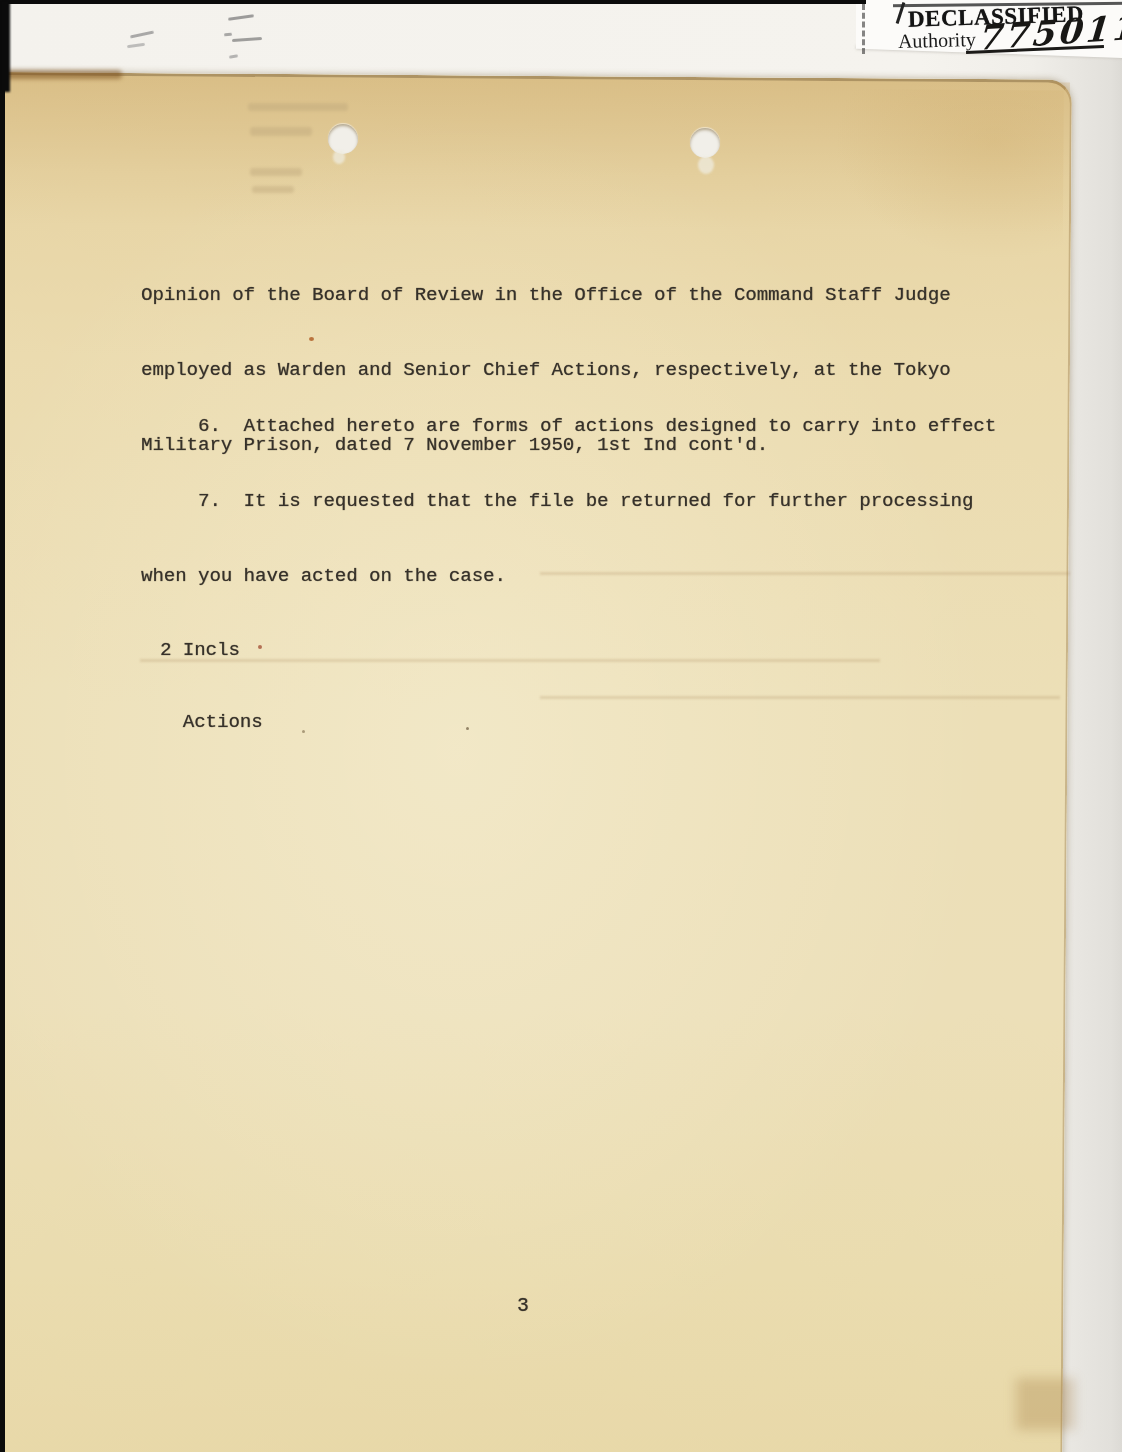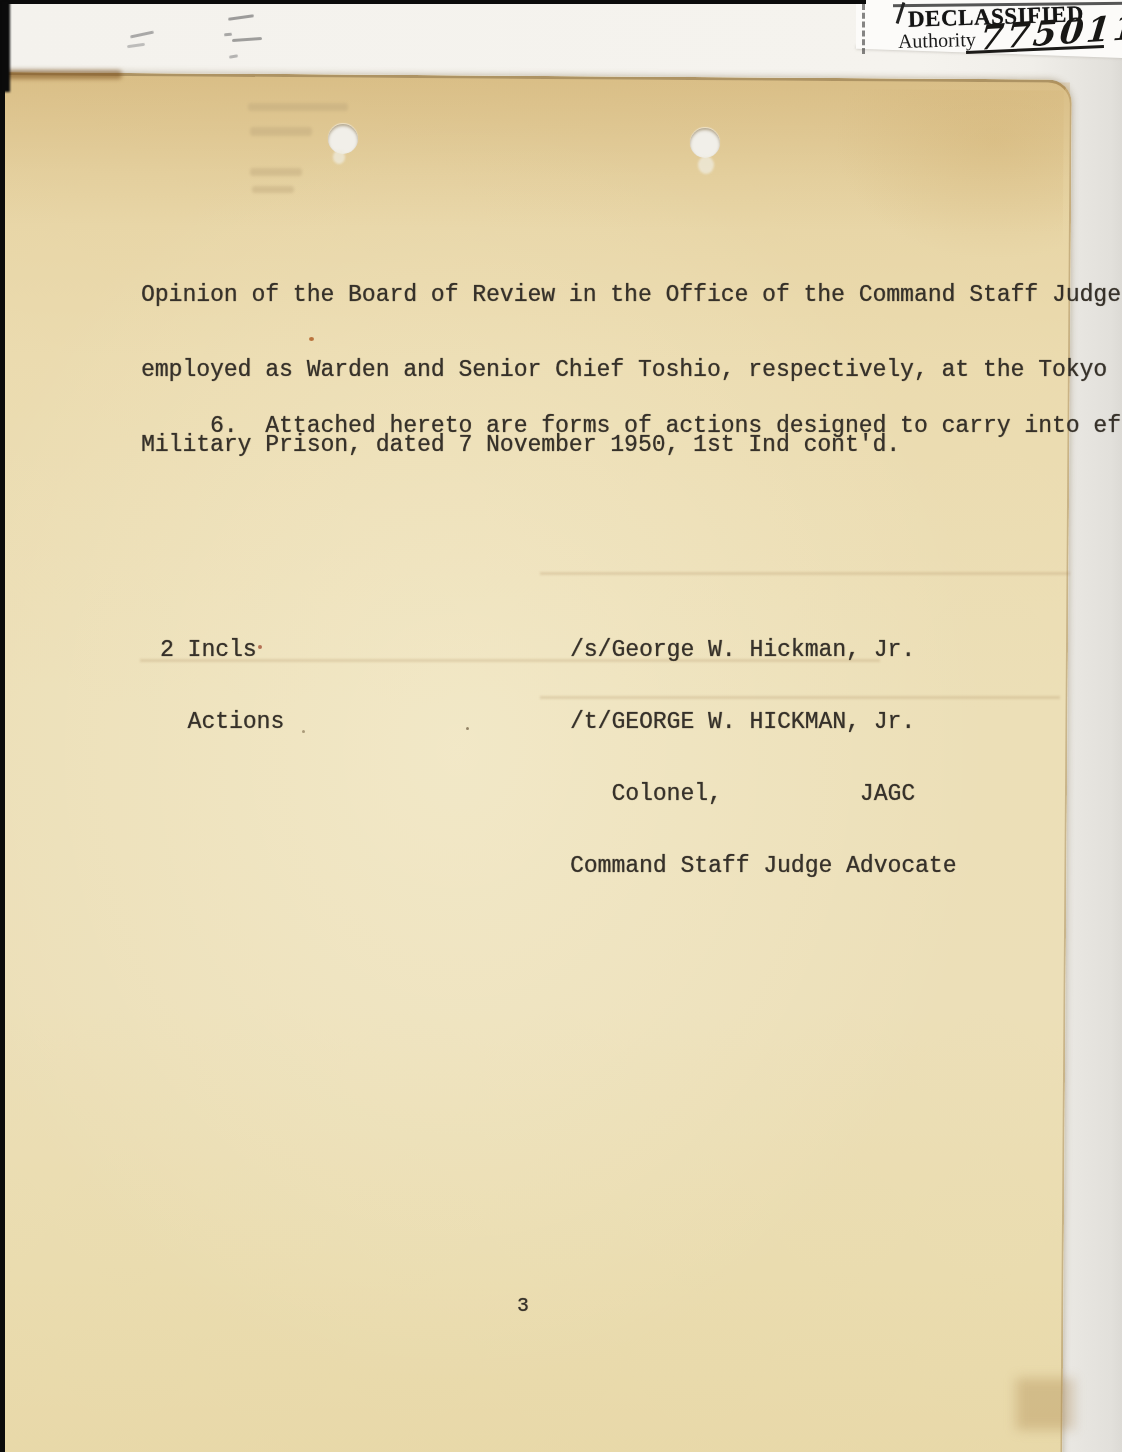--- a/index.html
+++ b/index.html
@@ -47,21 +47,21 @@
   .streak { position:absolute; height:3px; background:rgba(170,140,90,0.24); filter:blur(1px); z-index:3; }
   
   .speck { position:absolute; border-radius:50%; z-index:3; }
   
   .pencil { position:absolute; height:3px; filter:blur(0.4px); border-radius:2px; z-index:9; }
 
   
   .typewriter {
     position:absolute; z-index:4;
     font-family:"Liberation Mono","DejaVu Sans Mono",monospace;
-    font-size:23px; line-height:25px; color:#36312a; white-space:pre;
+    font-size:19px; line-height:25px; color:#36312a; white-space:pre;
     text-shadow:0.4px 0.4px 0.7px rgba(54,49,40,0.55);
     -webkit-text-stroke:0.3px rgba(54,49,40,0.35);
   }
   .typewriter div { height:25px; }
   .sig-block div, .encl-block div { height:24px;margin-left:21px; }
   .sig-block, .encl-block { line-height:24px; }
 
   
   .stamp-slip { position:absolute; left:856px; top:0; width:266px; height:58px;
     background:#fcfbf9; clip-path:polygon(0 0, 100% 0, 100% 100%, 0 84%); z-index:8; }
@@ -119,40 +119,38 @@
 
   <div class="pencil" style="left:228px; top:16px; width:26px; background:#777; opacity:.7; transform:rotate(-8deg);"></div>
   <div class="pencil" style="left:224px; top:33px; width:8px; background:#888; opacity:.7; transform:rotate(-5deg);"></div>
   <div class="pencil" style="left:232px; top:38px; width:30px; background:#666; opacity:.6; transform:rotate(-4deg);"></div>
   <div class="pencil" style="left:229px; top:55px; width:9px; background:#999; opacity:.7; transform:rotate(-10deg);"></div>
   <div class="pencil" style="left:130px; top:33px; width:24px; background:#8a8a8a; opacity:.7; transform:rotate(-12deg);"></div>
   <div class="pencil" style="left:127px; top:44px; width:18px; background:#999; opacity:.6; transform:rotate(-8deg);"></div>
 
   <div class="typewriter" style="left:141px; top:233px;">
     <div>Opinion of the Board of Review in the Office of the Command Staff Judge</div>
-    <div>employed as Warden and Senior Chief Toshio, respectively, at the Tokyo</div>
+    <div>employed as Warden and Senior Chief Actions, respectively, at the Tokyo</div>
     <div>Military Prison, dated 7 November 1950, 1st Ind cont'd.</div>
   </div>
 
   <div class="typewriter" style="left:141px; top:364px;">
     <div>     6.  Attached hereto are forms of actions designed to carry into effect</div>
   </div>
 
+  <div class="typewriter" style="left:141px; top:439px;">
+    <div>     7.  It is requested that the file be returned for further processing</div>
+    <div>when you have acted on the case.</div>
+  </div>
 
   <div class="typewriter encl-block" style="left:139px; top:590px;">
     <div>2 Incls</div>
     <div>  Actions</div>
   </div>
 
-  <div class="typewriter sig-block" style="left:549px; top:590px;">
-    <div>/s/George W. Hickman, Jr.</div>
-    <div>/t/GEORGE W. HICKMAN, Jr.</div>
-    <div>   Colonel,          JAGC</div>
-    <div>Command Staff Judge Advocate</div>
-  </div>
 
   <div class="typewriter" style="left:517px; top:1294px; font-size:19.5px;">3</div>
 
   <div class="stamp-shadow"></div>
   <div class="stamp-slip"></div>
   <div class="stamp-topline"></div>
   <div class="stamp-leftedge"></div>
   <div class="stamp-mark"></div>
   <div class="stamp-title">DECLASSIFIED</div>
   <div class="stamp-auth">Authority</div>

